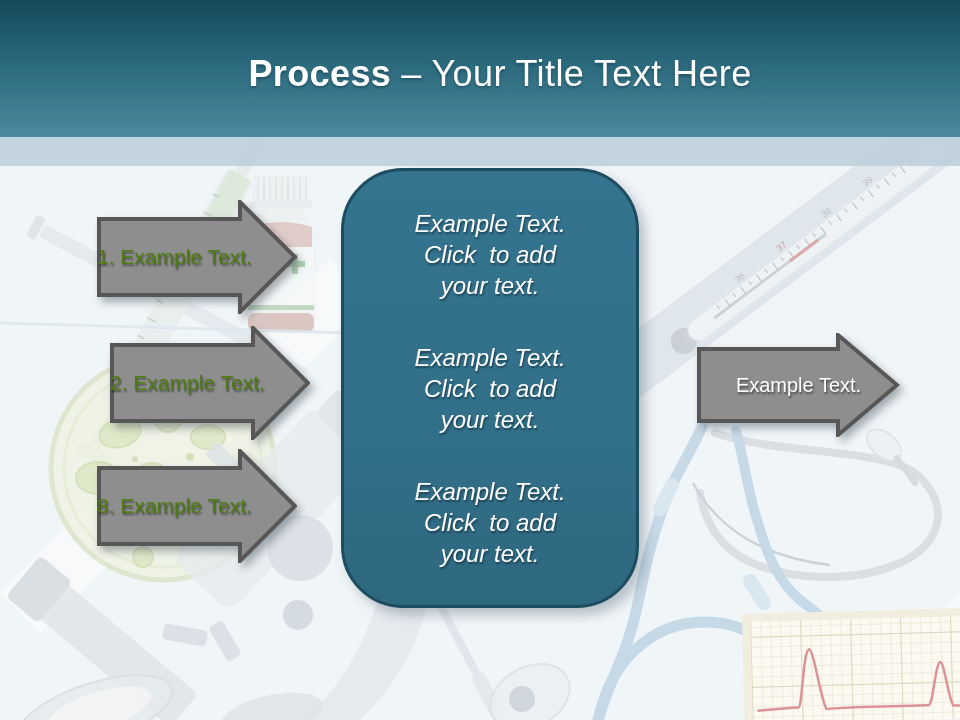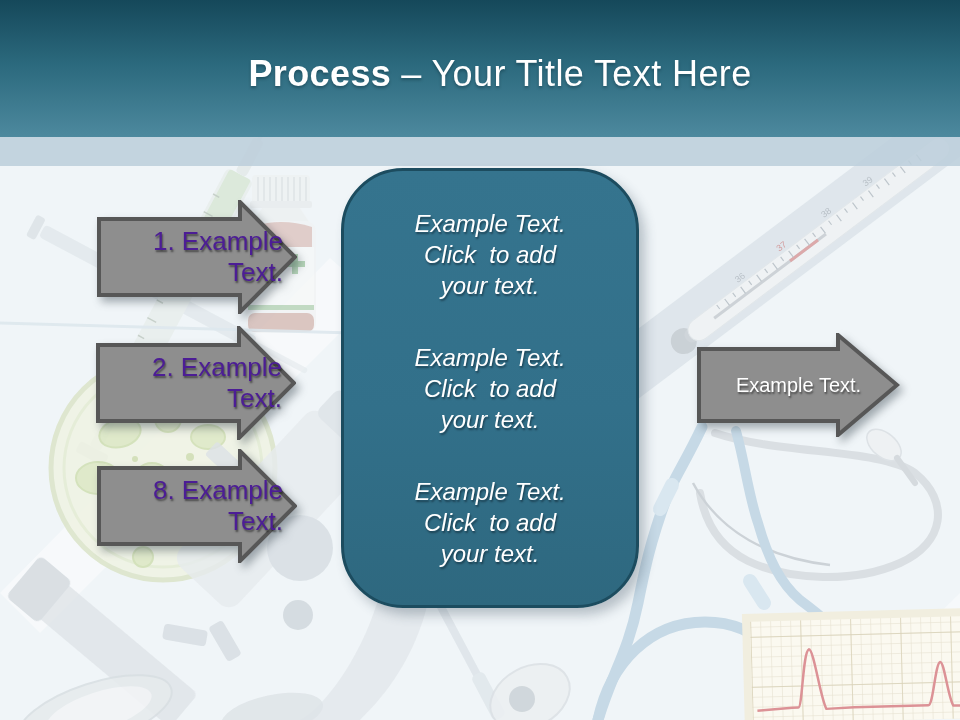--- a/index.html
+++ b/index.html
@@ -28,26 +28,26 @@
   
   .bg-art { position:absolute; top:137px; left:0; z-index:1; }
   
   .step-arrow {
     position:absolute; width:200px; height:114px; z-index:4;
     filter:drop-shadow(4px 5px 4px rgba(40,55,65,0.40));
   }
   .step-arrow svg { position:absolute; left:0; top:0; }
   .step-label {
     position:absolute; top:50%; left:0; width:186px; transform:translateY(-50%);
-    text-align:right; color:#4c1d95; font-size:26px;
+    text-align:left; color:#4d7c0f; font-size:21px;
     text-shadow:1px 2px 2px rgba(0,0,0,0.5);
     white-space:pre-wrap;
   }
   .step-1 { left:97px;  top:200px; }
-  .step-2 { left:96px;  top:326px; }
+  .step-2 { left:110px;  top:326px; }
   .step-3 { left:97px;  top:449px; }
   
   .result-arrow {
     position:absolute; left:697px; top:333px; width:203px; height:104px; z-index:4;
     filter:drop-shadow(4px 5px 4px rgba(40,55,65,0.40));
   }
   .result-arrow svg { position:absolute; left:0; top:0; }
   .result-label {
     position:absolute; top:50%; left:0; width:203px; transform:translateY(-50%);
     text-align:center; color:#ffffff; font-size:20px;

